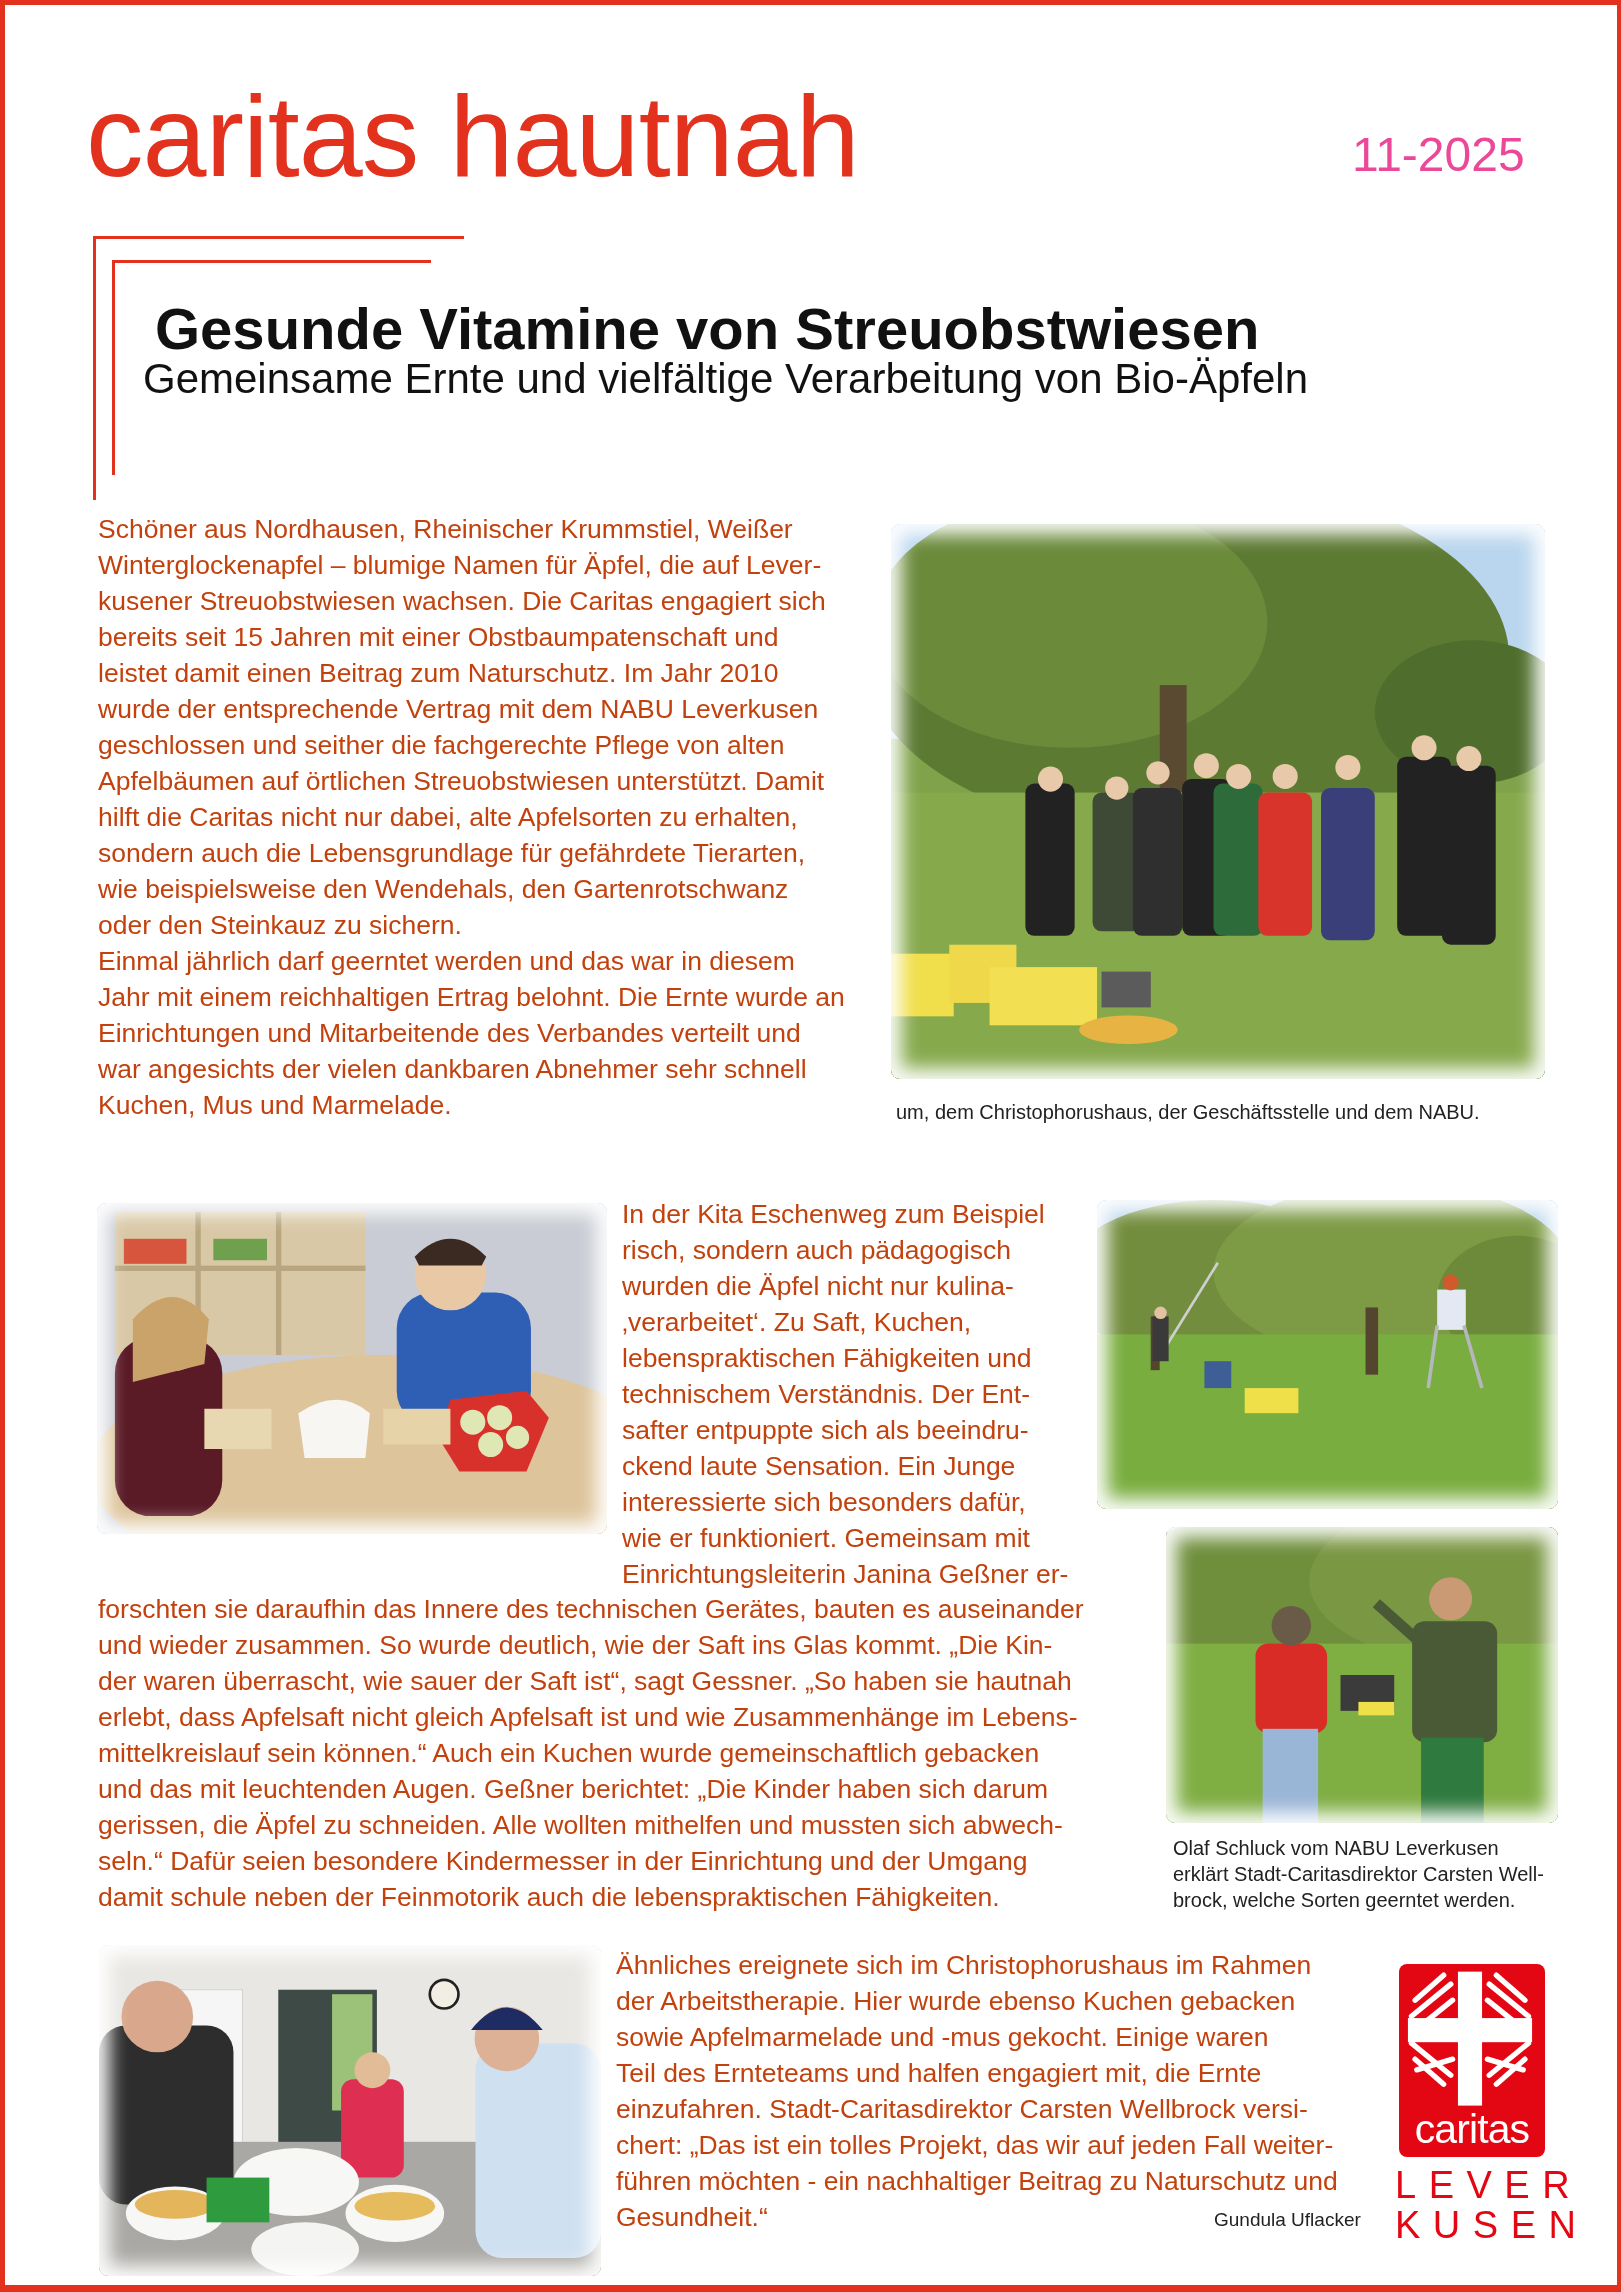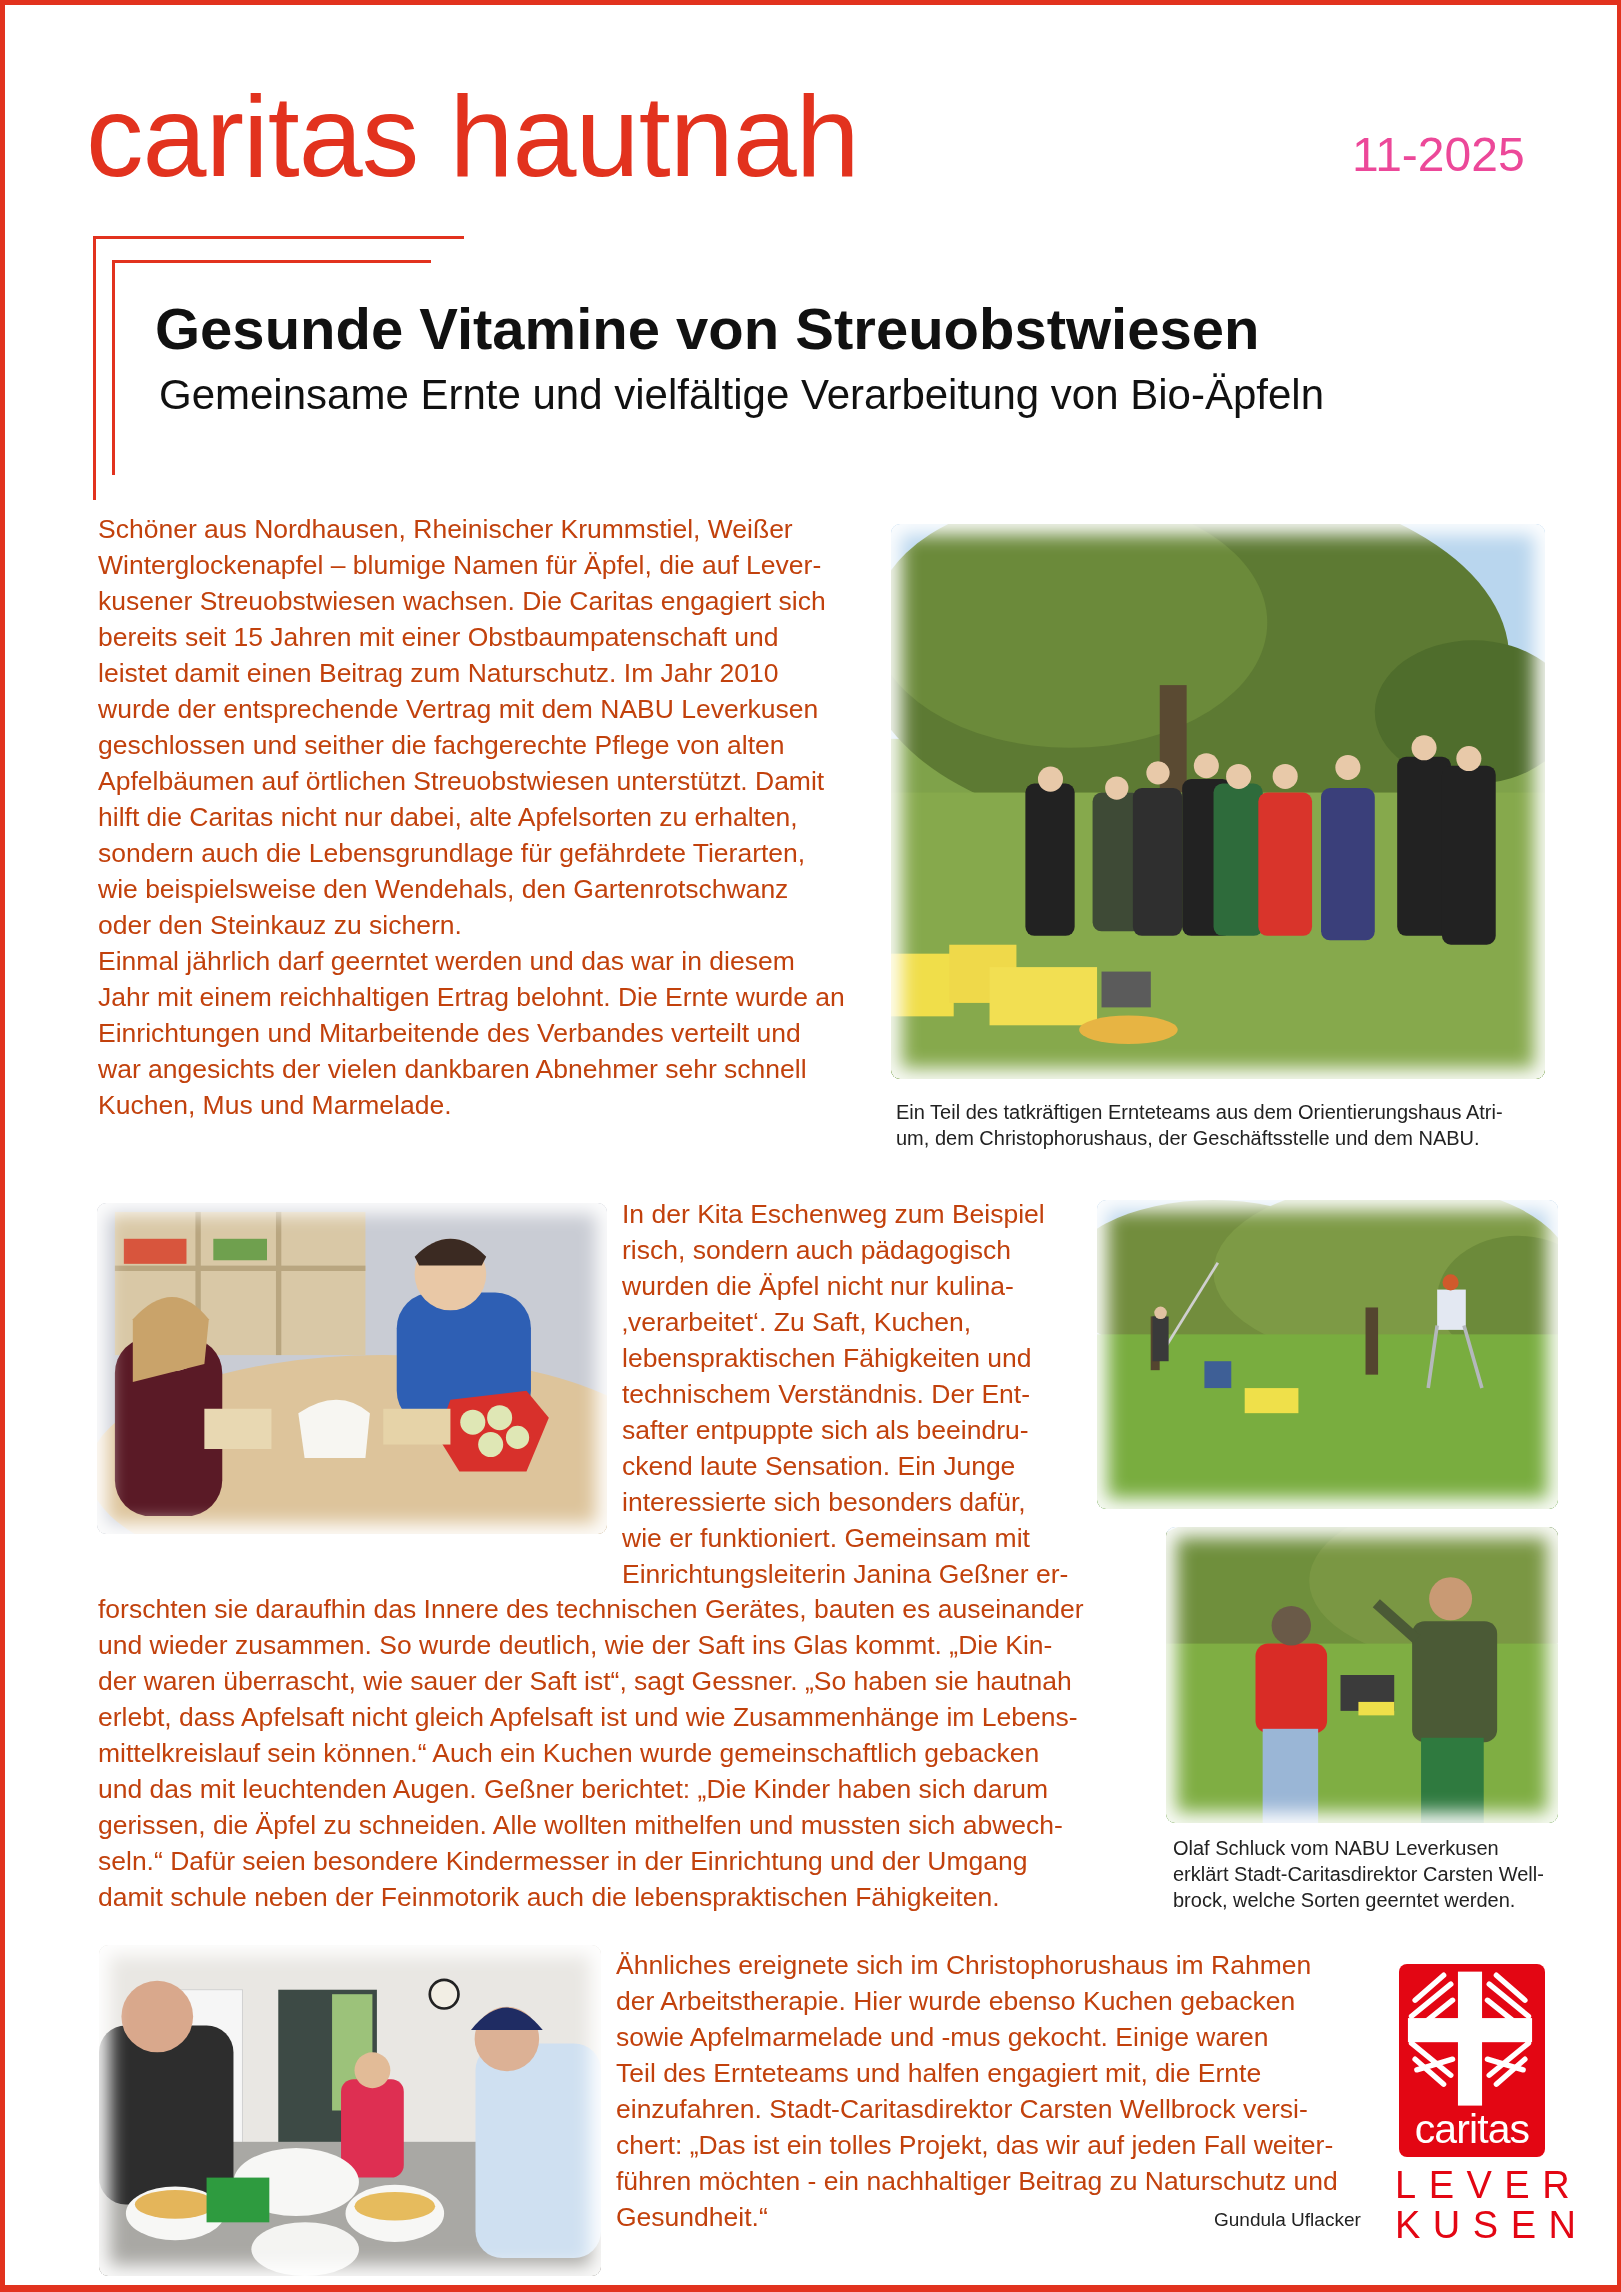--- a/index.html
+++ b/index.html
@@ -65,21 +65,21 @@
 
 <div class="masthead">caritas hautnah</div>
 <div class="issue">11-2025</div>
 
 <div class="deco d1h"></div>
 <div class="deco d1v"></div>
 <div class="deco d2h"></div>
 <div class="deco d2v"></div>
 
 <h1 class="headline" style="margin:12px">Gesunde Vitamine von Streuobstwiesen</h1>
-<h2 class="subline" style="margin:16px;font-weight:normal">Gemeinsame Ernte und vielfältige Verarbeitung von Bio-Äpfeln</h2>
+<h2 class="subline" style="margin:0;font-weight:normal">Gemeinsame Ernte und vielfältige Verarbeitung von Bio-Äpfeln</h2>
 
 <div class="body-text p1">
     <span class="ln">Schöner aus Nordhausen, Rheinischer Krummstiel, Weißer</span>
     <span class="ln">Winterglockenapfel – blumige Namen für Äpfel, die auf Lever-</span>
     <span class="ln">kusener Streuobstwiesen wachsen. Die Caritas engagiert sich</span>
     <span class="ln">bereits seit 15 Jahren mit einer Obstbaumpatenschaft und</span>
     <span class="ln">leistet damit einen Beitrag zum Naturschutz. Im Jahr 2010</span>
     <span class="ln">wurde der entsprechende Vertrag mit dem NABU Leverkusen</span>
     <span class="ln">geschlossen und seither die fachgerechte Pflege von alten</span>
     <span class="ln">Apfelbäumen auf örtlichen Streuobstwiesen unterstützt. Damit</span>
@@ -122,21 +122,20 @@
     <span class="ln">der Arbeitstherapie. Hier wurde ebenso Kuchen gebacken</span>
     <span class="ln">sowie Apfelmarmelade und -mus gekocht. Einige waren</span>
     <span class="ln">Teil des Ernteteams und halfen engagiert mit, die Ernte</span>
     <span class="ln">einzufahren. Stadt-Caritasdirektor Carsten Wellbrock versi-</span>
     <span class="ln">chert: „Das ist ein tolles Projekt, das wir auf jeden Fall weiter-</span>
     <span class="ln">führen möchten - ein nachhaltiger Beitrag zu Naturschutz und</span>
     <span class="ln">Gesundheit.“</span>
   </div>
 
 <div class="caption c1">
-    <span class="ln">Ein Teil des tatkräftigen Ernteteams aus dem Orientierungshaus Atri-</span>
     <span class="ln">um, dem Christophorushaus, der Geschäftsstelle und dem NABU.</span>
   </div>
 <div class="caption c2">
     <span class="ln">Olaf Schluck vom NABU Leverkusen</span>
     <span class="ln">erklärt Stadt-Caritasdirektor Carsten Well-</span>
     <span class="ln">brock, welche Sorten geerntet werden.</span>
   </div>
 
 <div class="byline">Gundula Uflacker</div>
 

